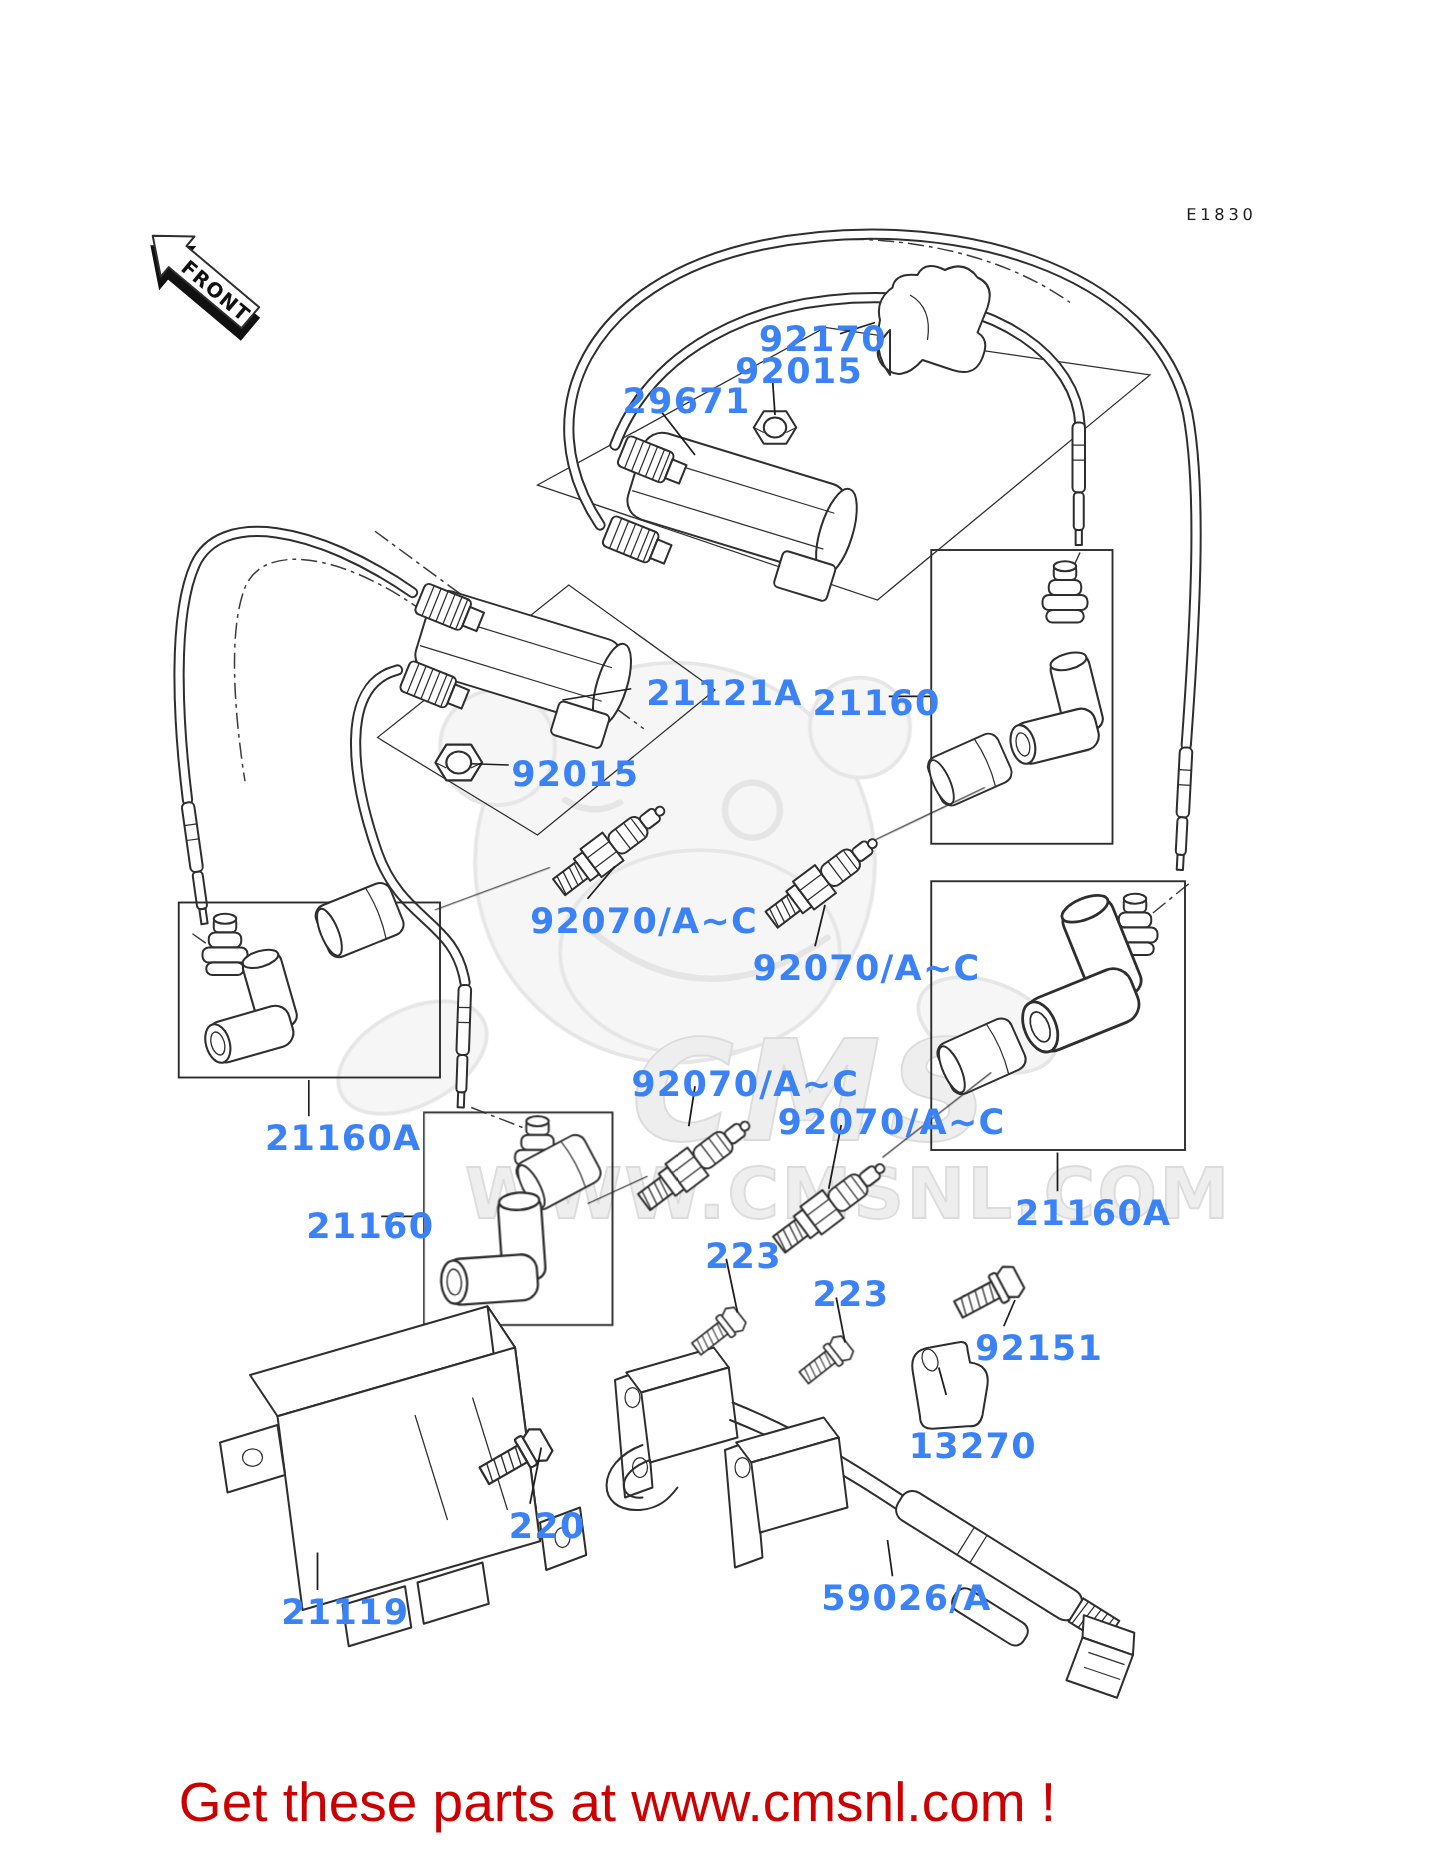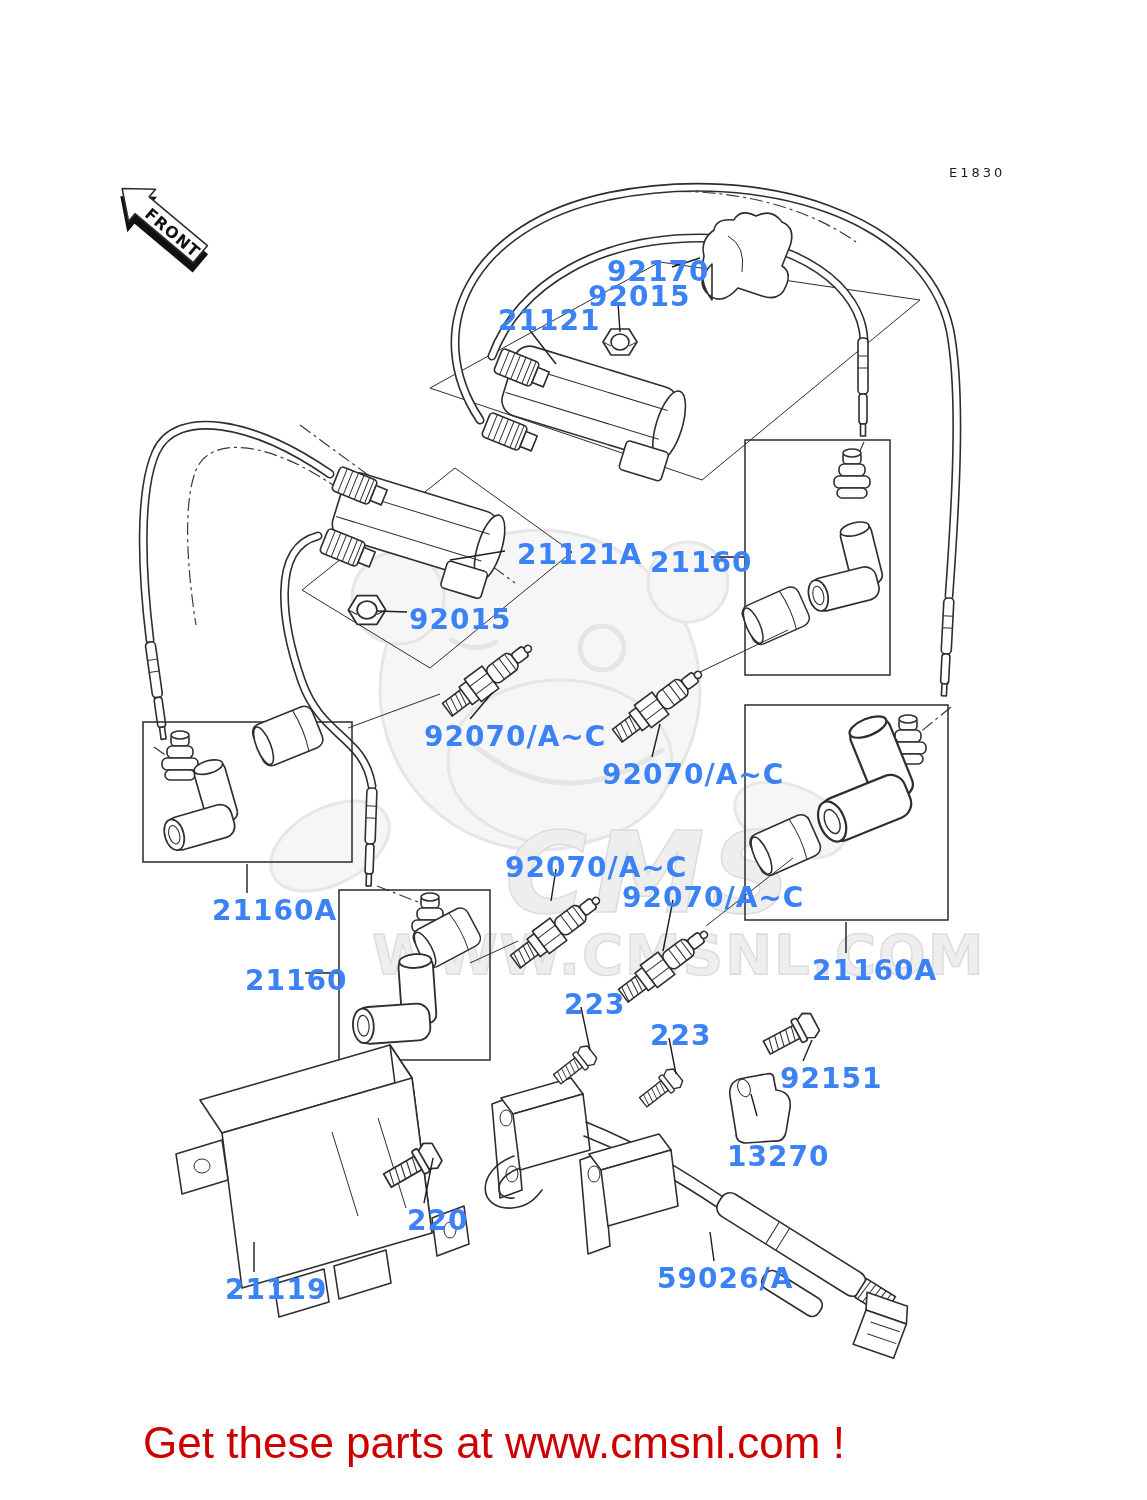--- a/index.html
+++ b/index.html
@@ -271,21 +271,21 @@
       <polygon points="-47,7 -21,-14 -21,-4 55,-4 55,18 -21,18 -21,28" fill="#111" stroke="#111" stroke-width="2"></polygon>
       <polygon class="fw" points="-52,0 -26,-21 -26,-11 50,-11 50,11 -26,11 -26,21" stroke-width="2.2"></polygon>
       <text x="-18" y="7" font-size="16" font-weight="bold" fill="#111" letter-spacing="1">FRONT</text>
     </g>
   </svg>
 
   <div class="diagram-code">E1830</div>
 
   <div class="plabel" style="left:607px;top:255px">92170</div>
   <div class="plabel" style="left:588px;top:280px">92015</div>
-  <div class="plabel" style="left:498px;top:304px">21121</div>
+  <div class="plabel" style="left:498px;top:304px">29671</div>
   <div class="plabel" style="left:517px;top:538px">21121A</div>
   <div class="plabel" style="left:650px;top:546px">21160</div>
   <div class="plabel" style="left:409px;top:603px">92015</div>
   <div class="plabel" style="left:424px;top:720px">92070/A~C</div>
   <div class="plabel" style="left:602px;top:758px">92070/A~C</div>
   <div class="plabel" style="left:212px;top:894px">21160A</div>
   <div class="plabel" style="left:505px;top:851px">92070/A~C</div>
   <div class="plabel" style="left:622px;top:881px">92070/A~C</div>
   <div class="plabel" style="left:245px;top:964px">21160</div>
   <div class="plabel" style="left:812px;top:954px">21160A</div>

